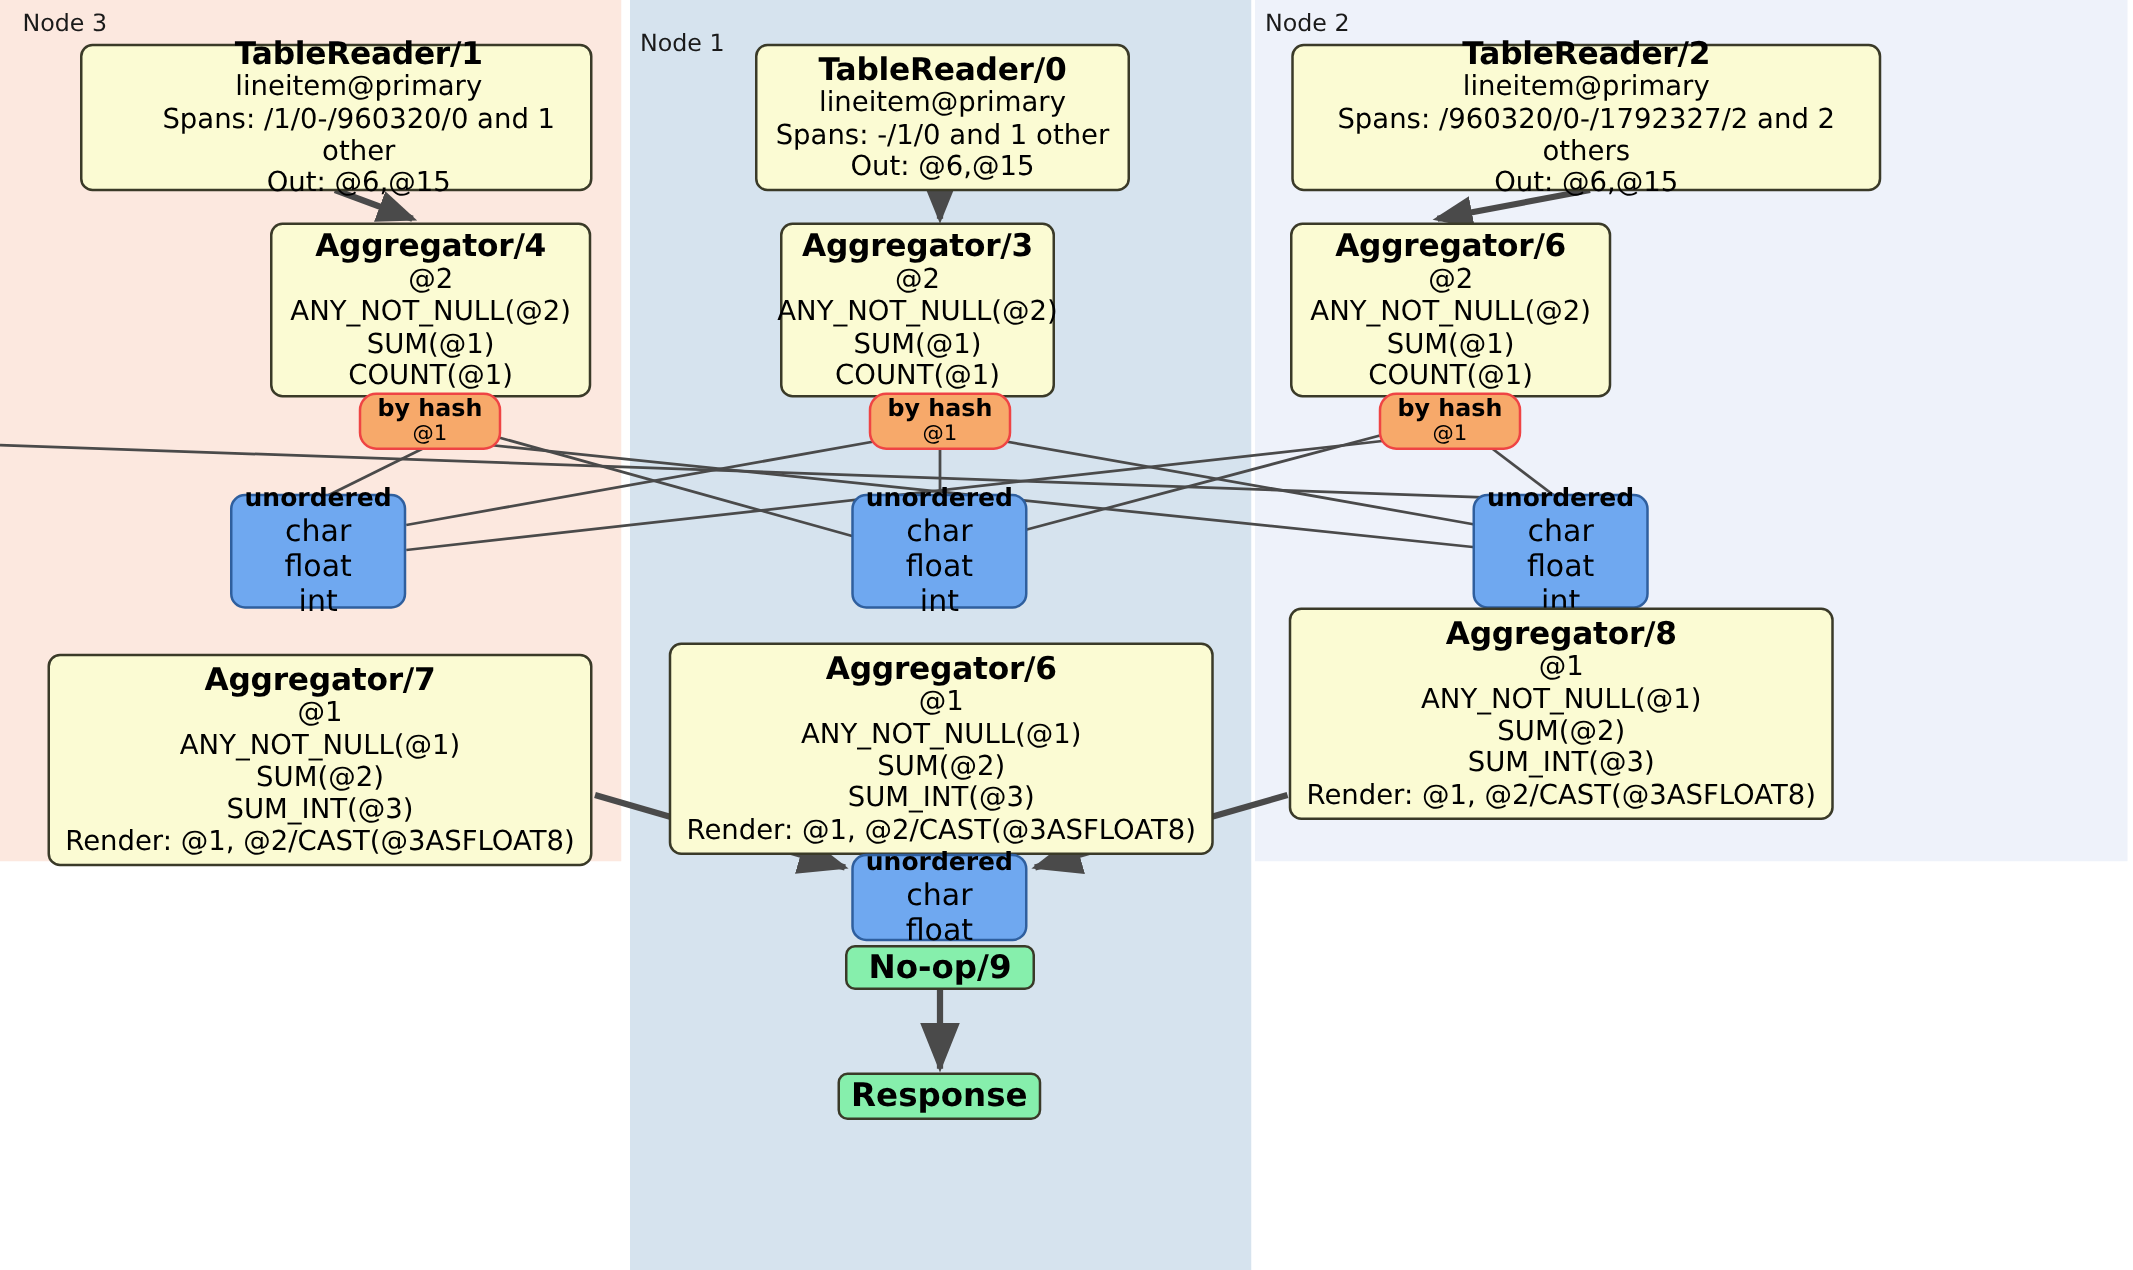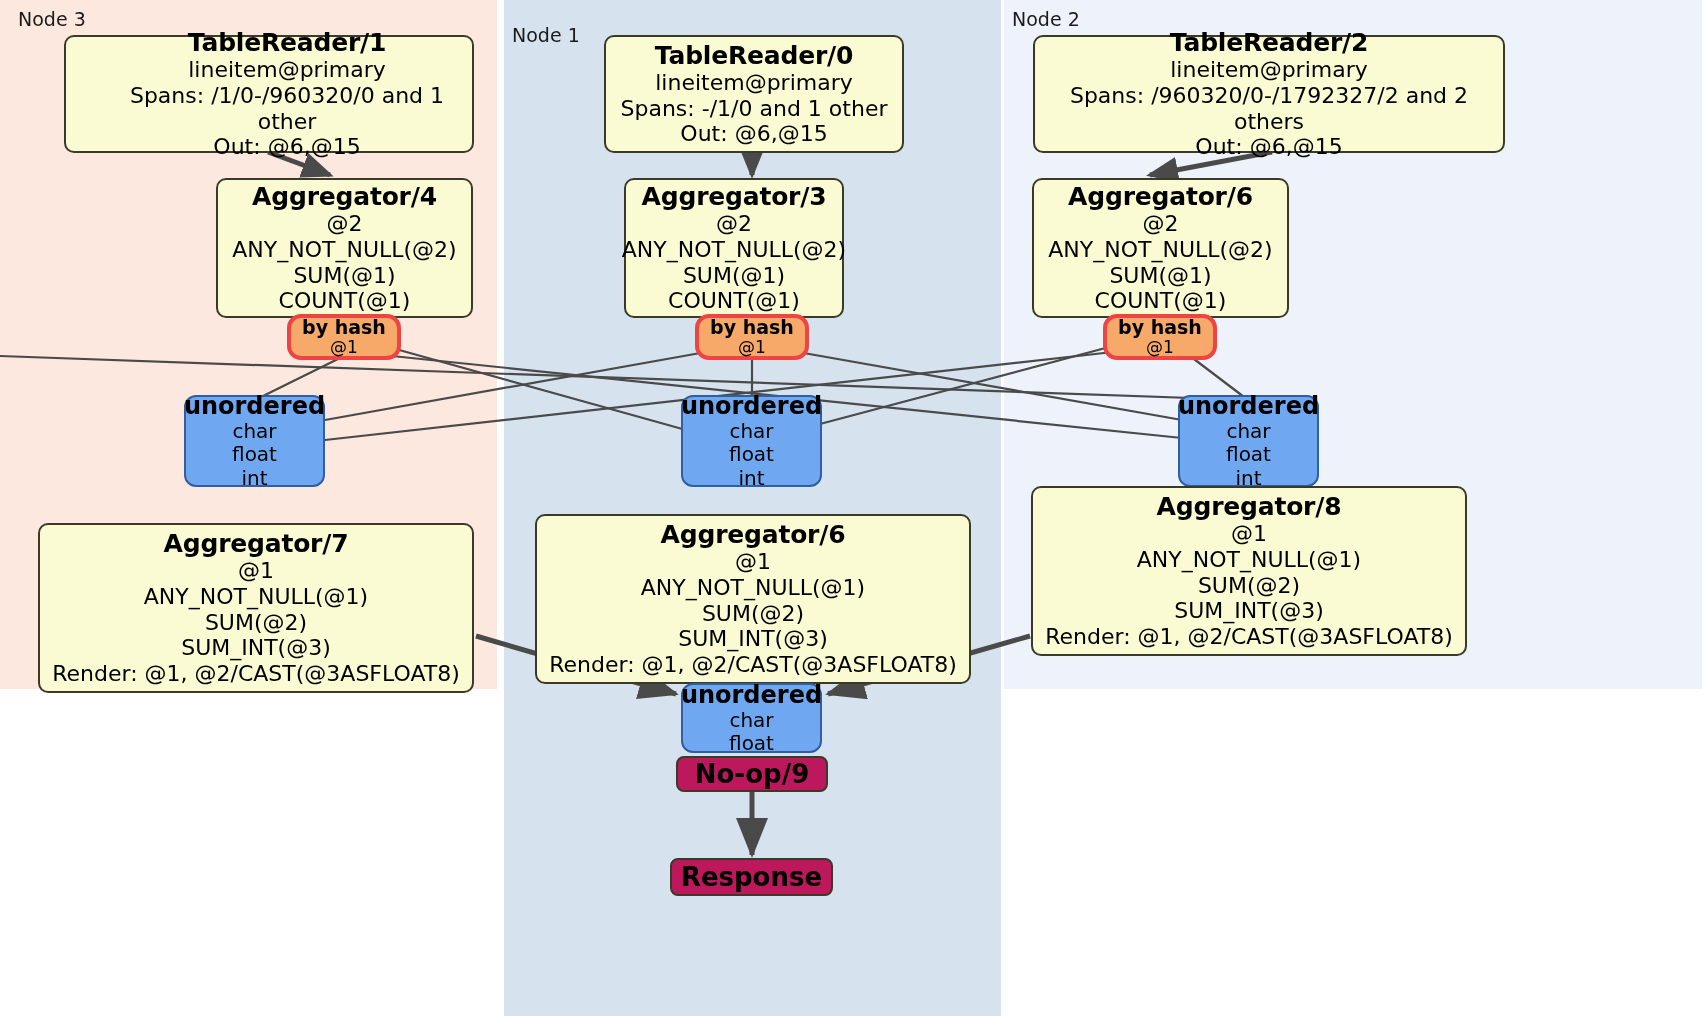--- a/index.html
+++ b/index.html
@@ -16,31 +16,31 @@
 
   .box{position:absolute;box-sizing:border-box;display:flex;
        flex-direction:column;align-items:center;justify-content:center;
        text-align:center;line-height:1.17;}
 
   .proc{background:#fbfbd3;border:2px solid #3a3a28;border-radius:10px;
         color:#000;}
   .proc .ttl{font-weight:bold;font-size:25px;letter-spacing:-0.2px;}
   .proc .ln{font-size:22px;}
 
-  .router{background:#f7a96a;border:4px solid #ef4444;border-radius:14px;
+  .router{background:#f7a96a;border:2px solid #ef4444;border-radius:14px;
           color:#000;}
   .router .ttl{font-weight:bold;font-size:19px;}
   .router .ln{font-size:17px;}
 
   .sync{background:#6fa8f0;border:2px solid #2f5f9e;border-radius:12px;
         color:#000;}
-  .sync .ttl{font-weight:bold;font-size:24px;}
-  .sync .ln{font-size:20px;}
-
-  .simple{background:#be185d;border:2px solid #3a3a28;border-radius:8px;}
+  .sync .ttl{font-weight:bold;font-size:20px;}
+  .sync .ln{font-size:24px;}
+
+  .simple{background:#86efac;border:2px solid #3a3a28;border-radius:8px;}
   .simple .ttl{font-weight:bold;font-size:26px;}
 </style>
 </head>
 <body>
 
 <div id="stage">
 
   <div class="node-panel" style="left:0px;top:0px;width:497px;height:689px;background:#fce8df;"></div>
   <div class="node-panel" style="left:504px;top:0px;width:497px;height:1016px;background:#d6e3ee;"></div>
   <div class="node-panel" style="left:1004px;top:0px;width:698px;height:689px;background:#eef2fa;"></div>

